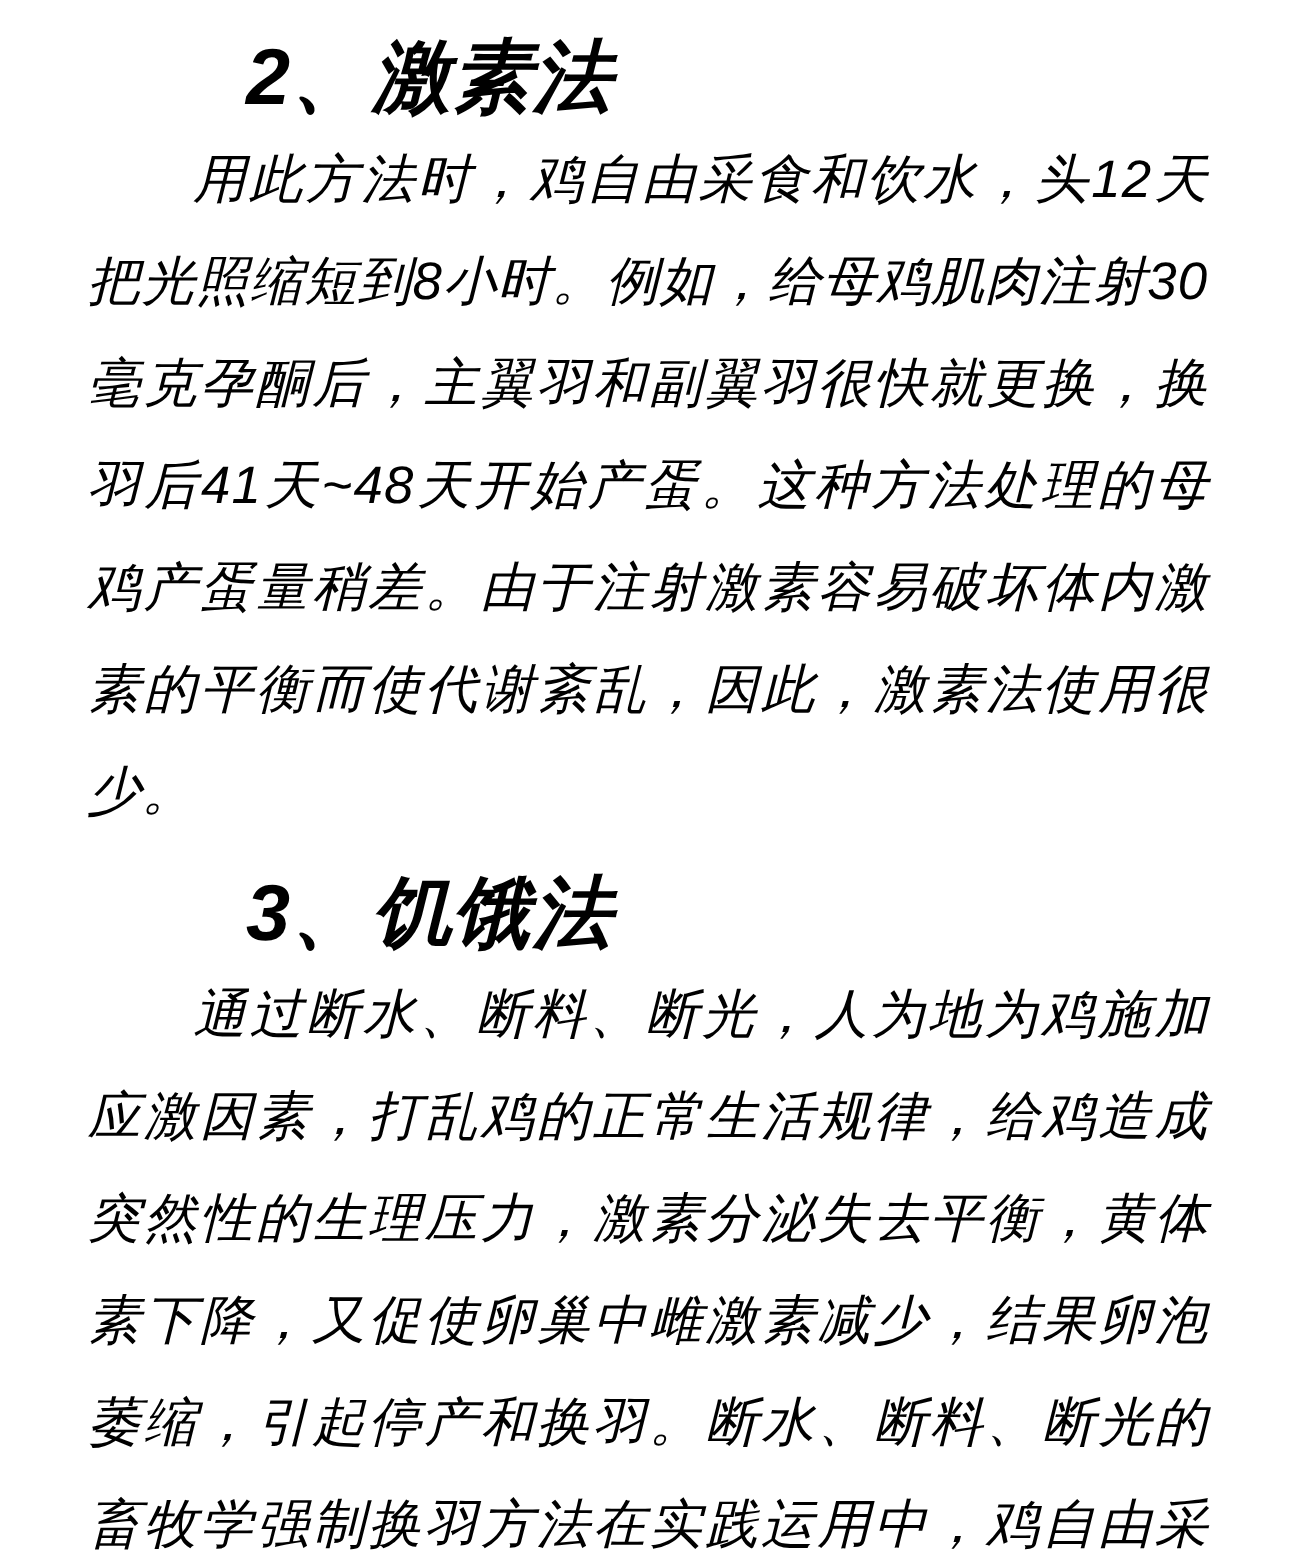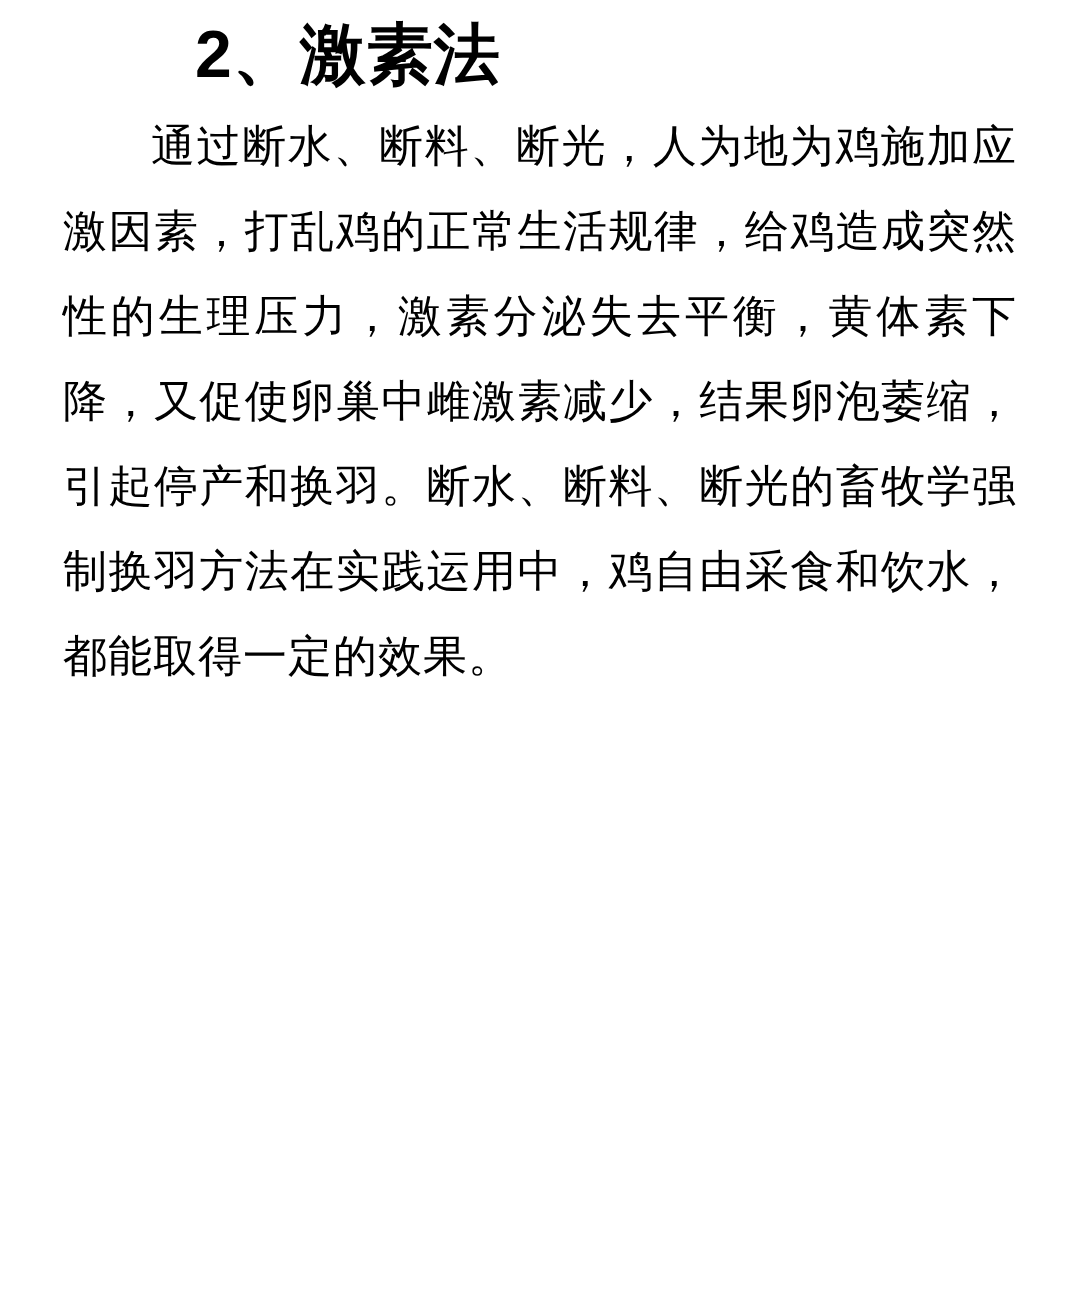--- a/index.html
+++ b/index.html
@@ -14,40 +14,43 @@
     background: #ffffff;
     color: #000000;
     padding: 6px 57px 0 57px;
     overflow: hidden;
     font-family: "Liberation Sans", "DejaVu Sans", sans-serif;
     font-size: 44px;
     line-height: 85px;
     letter-spacing: 1px;
   }
   .section {
-    margin: 6px;
+    margin: 16px;
+    font-style: italic;
   }
   .heading {
     margin: 0;
     font-weight: bold;
     text-indent: 2em;
     white-space: nowrap;
   }
   .para {
     margin: 0;
     text-indent: 2em;
     text-align: justify;
   }
 </style>
 </head>
 <body>
 
 <div class="page">
 
   <div class="section">
     <h2 class="heading">2、激素法</h2>
+    <p class="para">用此方法时，鸡自由采食和饮水，头12天把光照缩短到8小时。例如，给母鸡肌肉注射30毫克孕酮后，主翼羽和副翼羽很快就更换，换羽后41天~48天开始产蛋。这种方法处理的母鸡产蛋量稍差。由于注射激素容易破坏体内激素的平衡而使代谢紊乱，因此，激素法使用很少。</p>
   </div>
 
   <div class="section">
+    <h2 class="heading">3、饥饿法</h2>
     <p class="para">通过断水、断料、断光，人为地为鸡施加应激因素，打乱鸡的正常生活规律，给鸡造成突然性的生理压力，激素分泌失去平衡，黄体素下降，又促使卵巢中雌激素减少，结果卵泡萎缩，引起停产和换羽。断水、断料、断光的畜牧学强制换羽方法在实践运用中，鸡自由采食和饮水，都能取得一定的效果。</p>
   </div>
 
 </div>
 
 </body></html>

